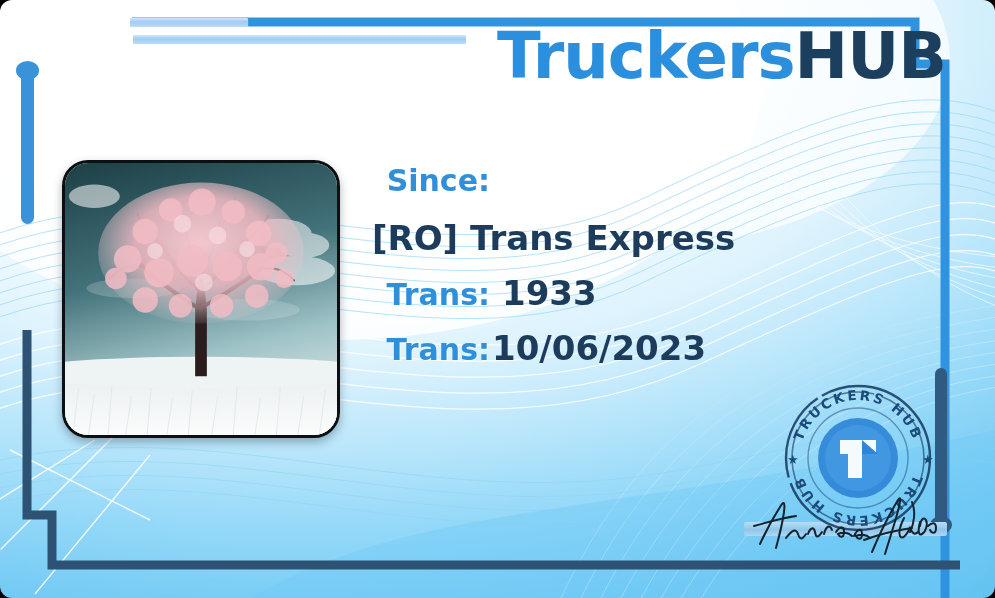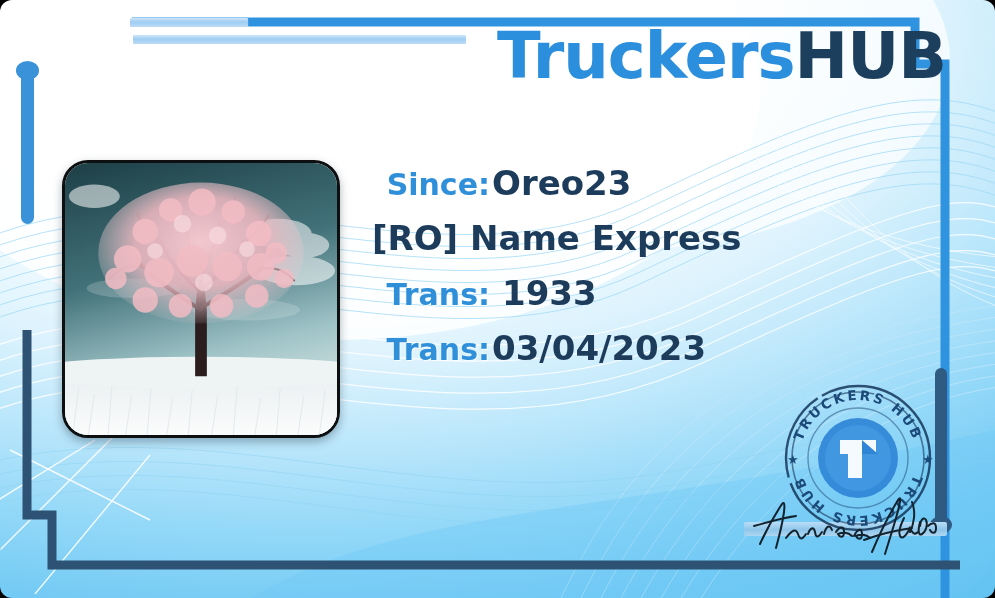--- a/index.html
+++ b/index.html
@@ -274,32 +274,31 @@
     </svg>
   </div>
 
   <div id="logo">
     <span class="t1">Truckers</span><span class="t2">HUB</span>
   </div>
 
   <div id="fields">
     <div class="row r-name">
       <span class="lbl">Since:</span>
-      <span class="val">Oreo23</span>
     </div>
     <div class="row r-vtc">
-      <span class="val">[RO] Name Express</span>
+      <span class="val">[RO] Trans Express</span>
     </div>
     <div class="row r-uid">
       <span class="lbl">Trans:</span>
       <span class="val">1933</span>
     </div>
     <div class="row r-since">
       <span class="lbl">Trans:</span>
-      <span class="val">03/04/2023</span>
+      <span class="val">10/06/2023</span>
     </div>
   </div>
 
   <div id="stamp">
     <svg viewBox="0 0 160 160">
       <defs>
         <path id="arcTop" d="M 80,80 m -58,0 a 58,58 0 1,1 116,0" fill="none"></path>
         <path id="arcBot" d="M 80,80 m 58,0 a 58,58 0 1,1 -116,0" fill="none"></path>
       </defs>
       <circle cx="80" cy="80" r="72" fill="none" stroke="#15365a" stroke-width="2.4" opacity="0.85" stroke-dasharray="200 6 90 5"></circle>

